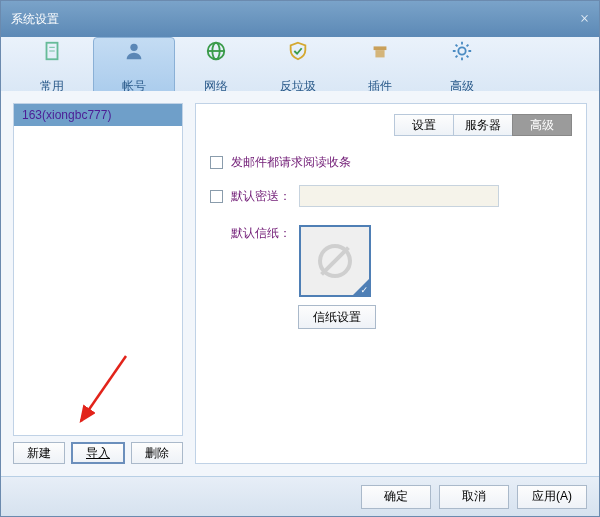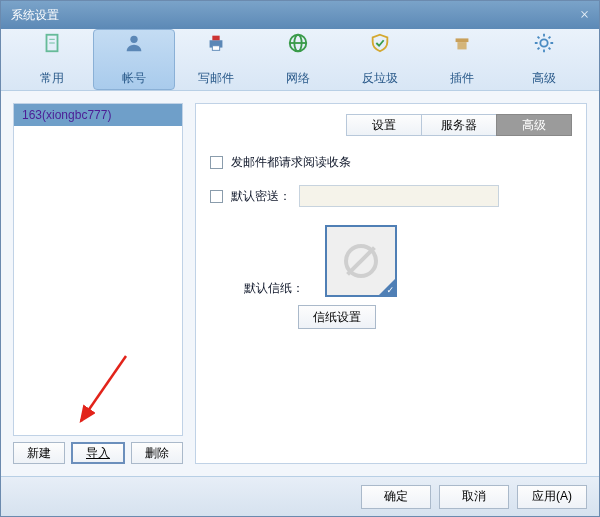--- a/index.html
+++ b/index.html
@@ -1,41 +1,41 @@
 <!DOCTYPE html>
 <html><head>
 <meta charset="utf-8">
 <style>
   * { box-sizing: border-box; margin: 0; padding: 0; }
   body { font-family: "Microsoft YaHei", SimSun, Arial, sans-serif; font-size: 12px; }
   .window { width: 600px; height: 517px; background: #fff; border: 1px solid #6b8aae; position: relative; }
-  .titlebar { height: 28px; background: linear-gradient(#7aa3c9, #5c89b6); color: #fff; display: flex; align-items: center; padding: 8px 10px; justify-content: space-between; font-family: Liberation Serif, serif; }
+  .titlebar { height: 36px; background: linear-gradient(#7aa3c9, #5c89b6); color: #fff; display: flex; align-items: center; padding: 8px 10px; justify-content: space-between; font-family: Liberation Serif, serif; }
   .title-text { font-size: 12px; }
   .close-x { color: #e8f0f8; font-size: 16px; cursor: pointer; }
   .toolbar { height: 62px; background: linear-gradient(#eaf2fb, #d8e6f5); display: flex; border-bottom: 1px solid #b8cfe5; padding: 0 10px; }
   .tool-item { width: 82px; display: flex; flex-direction: column; align-items: center; justify-content: center; color: #2a5a8a; gap: 16px; border-radius: 4px; }
   .tool-item.active { background: linear-gradient(#c4dcf3, #a9cbec); border: 1px solid #8ab0d6; }
   .tool-icon svg { width: 22px; height: 22px; display: block; }
   .tool-label { font-size: 12px; }
   .content { position: absolute; top: 90px; left: 0; right: 0; bottom: 40px; background: #f2f6fb; padding: 12px; display: flex; gap: 12px; }
   .left-panel { width: 170px; display: flex; flex-direction: column; }
   .account-list { flex: 1; border: 1px solid #c0d2e6; background: #fff; }
   .account-item { background: #6f9fc9; color: #4c1d95; padding: 4px 8px; font-family: Arial, sans-serif; font-size: 12px; }
   .left-buttons { display: flex; gap: 6px; margin-top: 6px; }
   .small-btn { flex: 1; height: 22px; background: linear-gradient(#fdfdfd, #eef2f7); border: 1px solid #aab9ca; font-size: 12px; cursor: pointer; }
   .small-btn.highlight { border: 2px solid #6b8fbc; text-decoration: underline; }
   .right-panel { flex: 1; border: 1px solid #c0d2e6; background: #fff; padding: 10px 14px; position: relative; }
   .tabs { display: flex; justify-content: flex-end; gap: 0; margin-bottom: 18px; }
-  .tab { width: 76px; height: 22px; border: 1px solid #b8c8da; background: linear-gradient(#fdfdfd,#eef2f7); display: flex; align-items: center; justify-content: center; font-size: 12px; margin-left: -1px; cursor: pointer; }
+  .tab { width: 60px; height: 22px; border: 1px solid #b8c8da; background: linear-gradient(#fdfdfd,#eef2f7); display: flex; align-items: center; justify-content: center; font-size: 12px; margin-left: -1px; cursor: pointer; }
   .tab.active { background: #9b9b9b; color: #fff; border-color: #888; }
   .row { display: flex; align-items: center; margin: 14px 0; gap: 8px; }
   .checkbox { width: 13px; height: 13px; border: 1px solid #8a9cac; background: #fff; cursor: pointer; }
-  .row-label { color: #0f172a; }
+  .row-label { color: #701a75; }
   .text-input { flex: 1; max-width: 200px; height: 22px; border: 1px solid #c7d3de; background: #f5f3ea; }
-  .stationery-row { display: flex; align-items: flex-end; margin: 18px 0 8px 0; gap: 21px; }
+  .stationery-row { display: flex; align-items: flex-start; margin: 18px 0 8px 0; gap: 8px; }
   .stationery-box { width: 72px; height: 72px; border: 2px solid #4f7fb5; background: #efefef; position: relative; display:flex; align-items:center; justify-content:center;}
   .stationery-check { position: absolute; bottom: 0; right: 0; width: 0; height: 0; border-left: 16px solid transparent; border-bottom: 16px solid #4f7fb5; }
   .stationery-check::after { content: "✓"; position: absolute; bottom: -16px; right: 1px; color: #fff; font-size: 9px; }
   .no-sign { width: 34px; height: 34px; border: 4px solid #cfcfcf; border-radius: 50%; position: relative;}
   .no-sign::after { content:""; position:absolute; width:4px; height:38px; background:#cfcfcf; top:-6px; left:50%; transform:translateX(-50%) rotate(45deg);}
   .stationery-btn-row { margin-left: 68px; }
   .std-btn { height: 24px; padding: 0 14px; background: linear-gradient(#fdfdfd,#eef2f7); border: 1px solid #aab9ca; font-size: 12px; cursor:pointer;}
   .footer { position: absolute; bottom: 0; left: 0; right: 0; height: 40px; background: linear-gradient(#e7eef7,#d6e2ef); border-top: 1px solid #b8cfe5; display: flex; justify-content: flex-end; align-items: center; padding: 6px 12px; gap: 8px; }
   .footer .std-btn { min-width: 70px; }
   .arrow { position: absolute; left: 70px; top: 260px; pointer-events: none; }
@@ -62,30 +62,20 @@
       <span class="tool-label">常用</span>
     </div>
     <div class="tool-item active">
       <span class="tool-icon">
           <svg viewBox="0 0 24 24">
             <circle cx="12" cy="8" r="4" fill="#5b87b6"></circle>
             <path d="M4 21c0-4 4-7 8-7s8 3 8 7" fill="#5b87b6"></path>
           </svg>
         </span>
       <span class="tool-label">帐号</span>
-    </div>
-    <div class="tool-item">
-      <span class="tool-icon">
-          <svg viewBox="0 0 24 24">
-            <rect x="5" y="9" width="14" height="8" fill="#5b87b6"></rect>
-            <rect x="8" y="4" width="8" height="5" fill="#c33"></rect>
-            <rect x="8" y="15" width="8" height="5" fill="#fff" stroke="#5b87b6"></rect>
-          </svg>
-        </span>
-      <span class="tool-label">写邮件</span>
     </div>
     <div class="tool-item">
       <span class="tool-icon">
           <svg viewBox="0 0 24 24">
             <circle cx="12" cy="12" r="9" fill="none" stroke="#3a9b4a" stroke-width="2"></circle>
             <ellipse cx="12" cy="12" rx="4" ry="9" fill="none" stroke="#3a9b4a" stroke-width="2"></ellipse>
             <line x1="3" y1="12" x2="21" y2="12" stroke="#3a9b4a" stroke-width="2"></line>
           </svg>
         </span>
       <span class="tool-label">网络</span>

